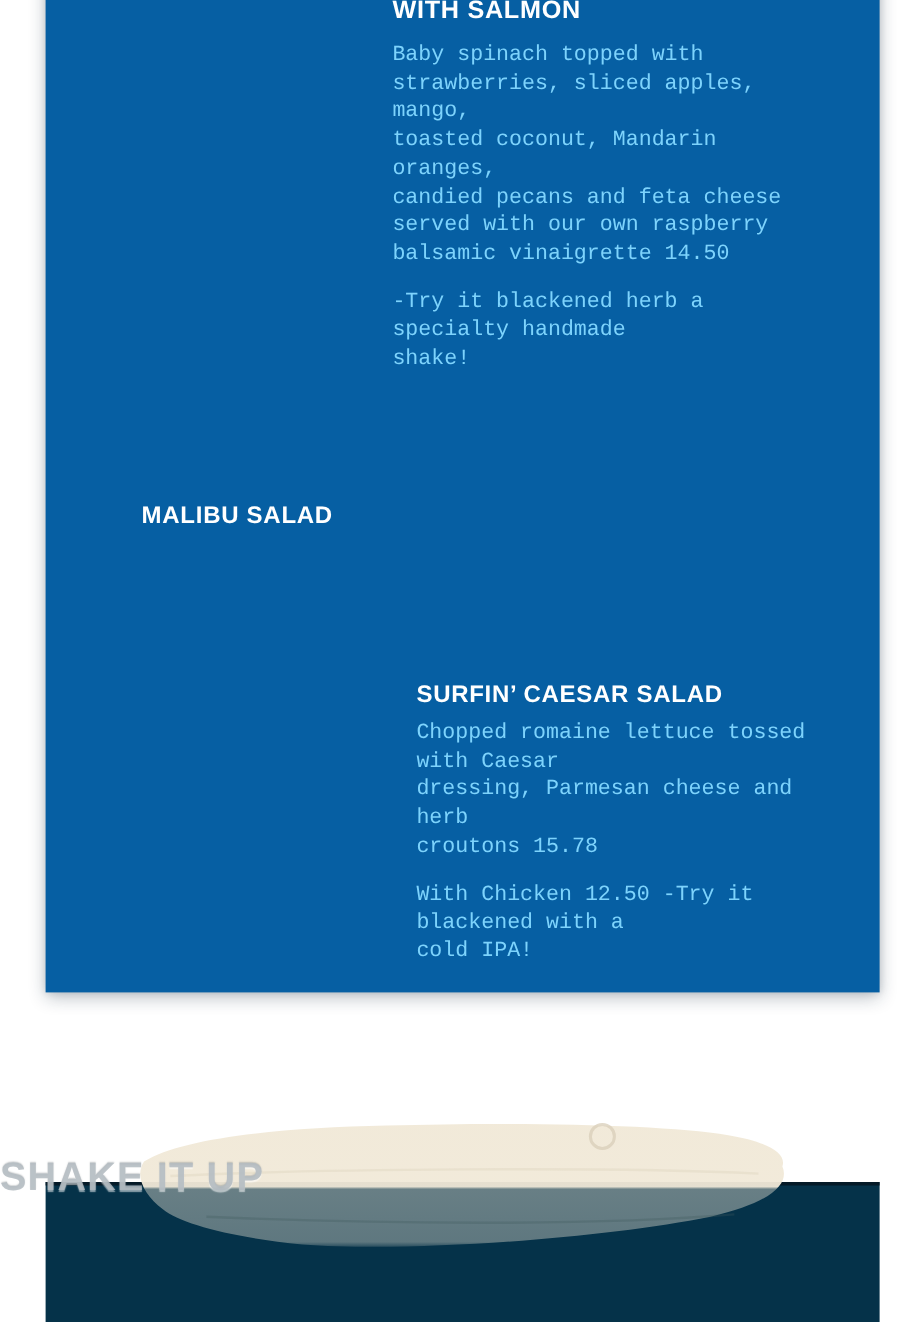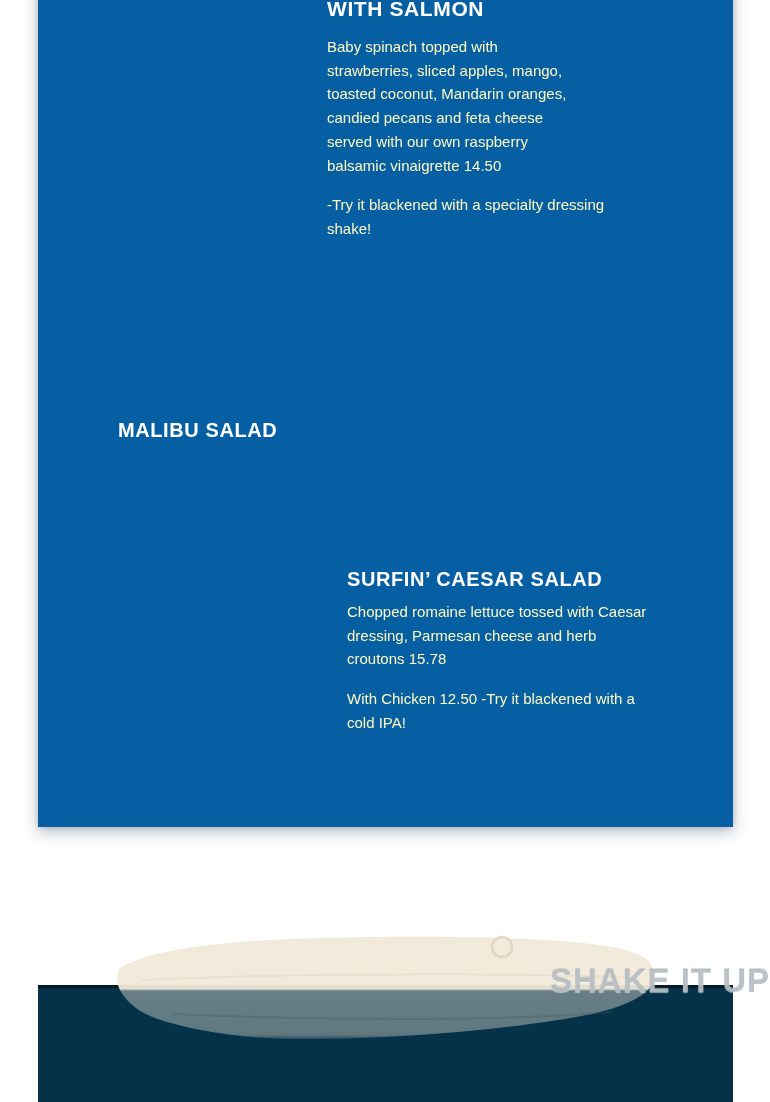--- a/index.html
+++ b/index.html
@@ -28,45 +28,46 @@
     letter-spacing:.6px;
     line-height:27px;
   }
   .item-salmon{left:289px;top:24px;width:345px;}
   .item-salmon h3{font-size:21px;line-height:30px;}
   .item-greek{left:70px;top:329px;width:575px;}
   .item-malibu{left:80px;top:447px;width:575px;}
   .item-caesar{left:289px;top:596px;width:345px;margin-left:20px;}
   .desc{
     margin:8px 0 0 0;
-    color:#fef9c3;
-    font-size:15px;
+    color:#7dd3fc;
+    font-size:18px;
     line-height:23.7px;
     white-space:pre-line;
+    font-family:Liberation Mono, monospace;
   }
   .item-salmon .desc.first{margin-top:11px;}
   .item-caesar .desc.first{margin-top:7px;}
   .desc.note{margin-top:16px;}
 
   
   .navy-panel{
     position:absolute;left:38px;top:985px;
     width:695px;height:117px;
     background:#053249;
     border-top:3px solid rgba(6,22,33,.85);
     box-sizing:border-box;
   }
   .brushstroke{
     position:absolute;left:112px;top:922px;
     width:548px;height:128px;
   }
   .shake-title{
     position:absolute;left:0;top:962px;
     width:770px;margin:0;
-    text-align:right;
+    text-align:left;
     font-size:33px;
     font-weight:700;
     letter-spacing:1px;
     color:rgba(178,186,191,.85);
     text-shadow:0 1px 1px rgba(255,255,255,.55), 0 -1px 1px rgba(90,100,105,.25);
   }
 </style>
 </head>
 <body>
 
@@ -75,21 +76,21 @@
   <section class="salads-panel">
 
     <div class="item item-salmon">
       <h3>WITH SALMON</h3>
       <p class="desc first">Baby spinach topped with
 strawberries, sliced apples, mango,
 toasted coconut, Mandarin oranges,
 candied pecans and feta cheese
 served with our own raspberry
 balsamic vinaigrette 14.50</p>
-      <p class="desc note">-Try it blackened with a specialty dressing
+      <p class="desc note">-Try it blackened herb a specialty handmade
 shake!</p>
     </div>
 
 
     <div class="item item-malibu">
       <h3>MALIBU SALAD</h3>
     </div>
 
     <div class="item item-caesar">
       <h3>SURFIN’ CAESAR SALAD</h3>

